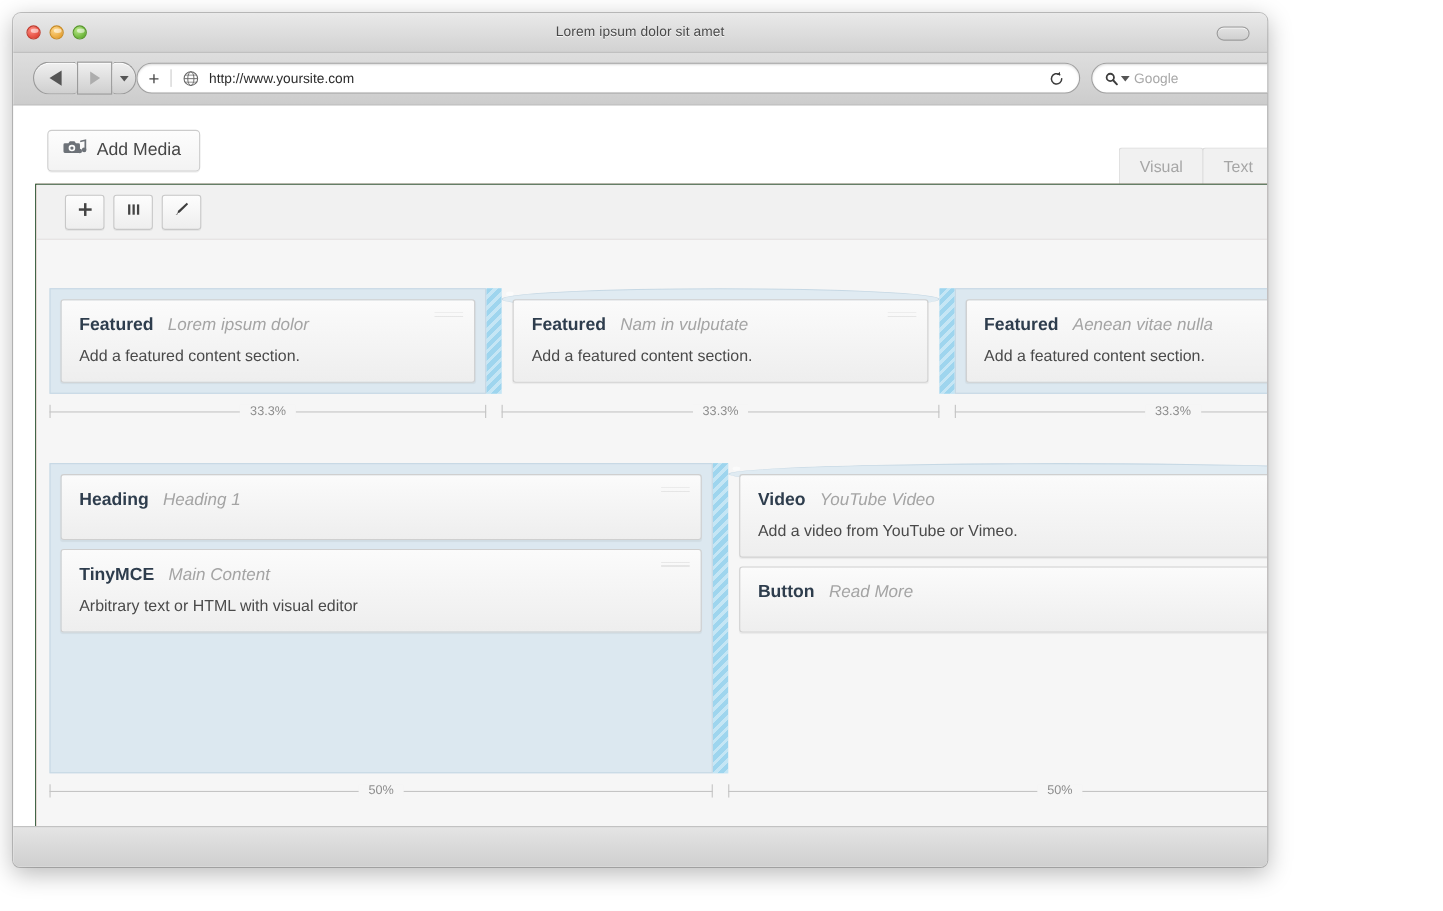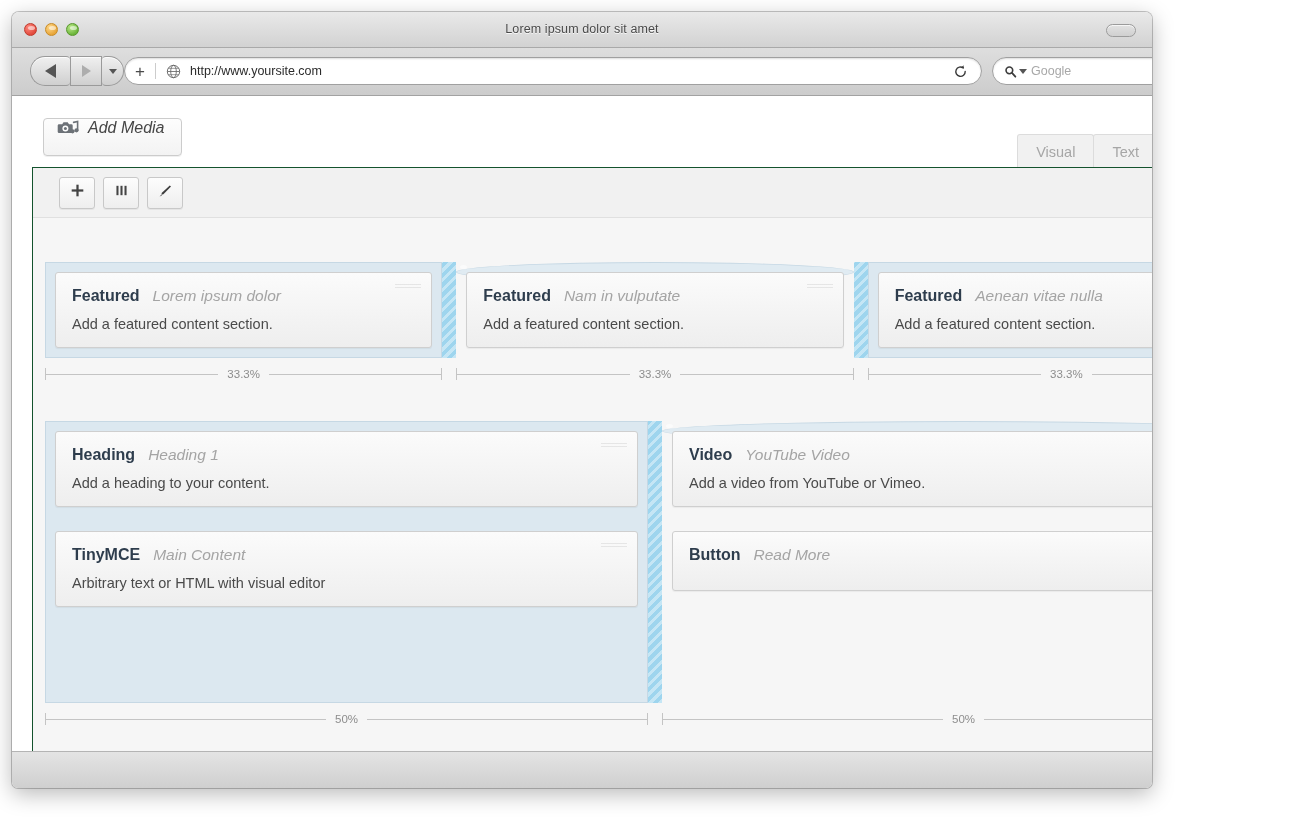--- a/index.html
+++ b/index.html
@@ -183,24 +183,24 @@
   }
   .add-media-btn {
     position: absolute;
     left: 11px; top: 4px;
     height: 38px;
     padding: 0 16px 0 13px;
     background: linear-gradient(to bottom, #fdfdfd, #f3f3f3);
     border: 1px solid #cccccc;
     border-radius: 4px;
     display: flex;
+    align-items: center;
     gap: 9px;
     box-shadow: 0 1px 0 rgba(0,0,0,0.06);
     cursor: pointer;
-    font-style: italic;
   }
   .add-media-label {
     font-size: 16px;
     color: #464646;
   }
 
   .editor-tabs {
     position: absolute;
     right: 0; bottom: 0;
     display: flex;
@@ -312,21 +312,21 @@
       rgba(255,255,255,0) 7px
     );
     cursor: col-resize;
   }
 
   .widget {
     background: linear-gradient(to bottom, #fbfbfb 0%, #eeeeee 100%);
     border: 1px solid #cfcfcf;
     border-radius: 3px;
     padding: 14px 16px 15px 16px;
-    margin-bottom: 24px;
+    margin-bottom: 8px;
     box-shadow: 0 1px 1px rgba(0,0,0,0.05);
     position: relative;
     cursor: move;
   }
   .widget:last-child { margin-bottom: 0; }
   .widget-head {
     display: flex;
     align-items: baseline;
     gap: 13px;
     margin-bottom: 11px;
@@ -614,21 +614,20 @@
             </div>
 
             <div class="row-cols" style="min-height:282px;">
               <div class="pb-col" style="flex:1 1 0;">
                 <div class="widget">
                   <div class="widget-grip"></div>
                   <div class="widget-head">
                     <span class="widget-type">Heading</span>
                     <span class="widget-name">Heading 1</span>
                   </div>
-                  <div class="widget-desc">Add a heading to your content.</div>
                 </div>
                 <div class="widget">
                   <div class="widget-grip"></div>
                   <div class="widget-head">
                     <span class="widget-type">TinyMCE</span>
                     <span class="widget-name">Main Content</span>
                   </div>
                   <div class="widget-desc">Arbitrary text or HTML with visual editor</div>
                 </div>
               </div>

